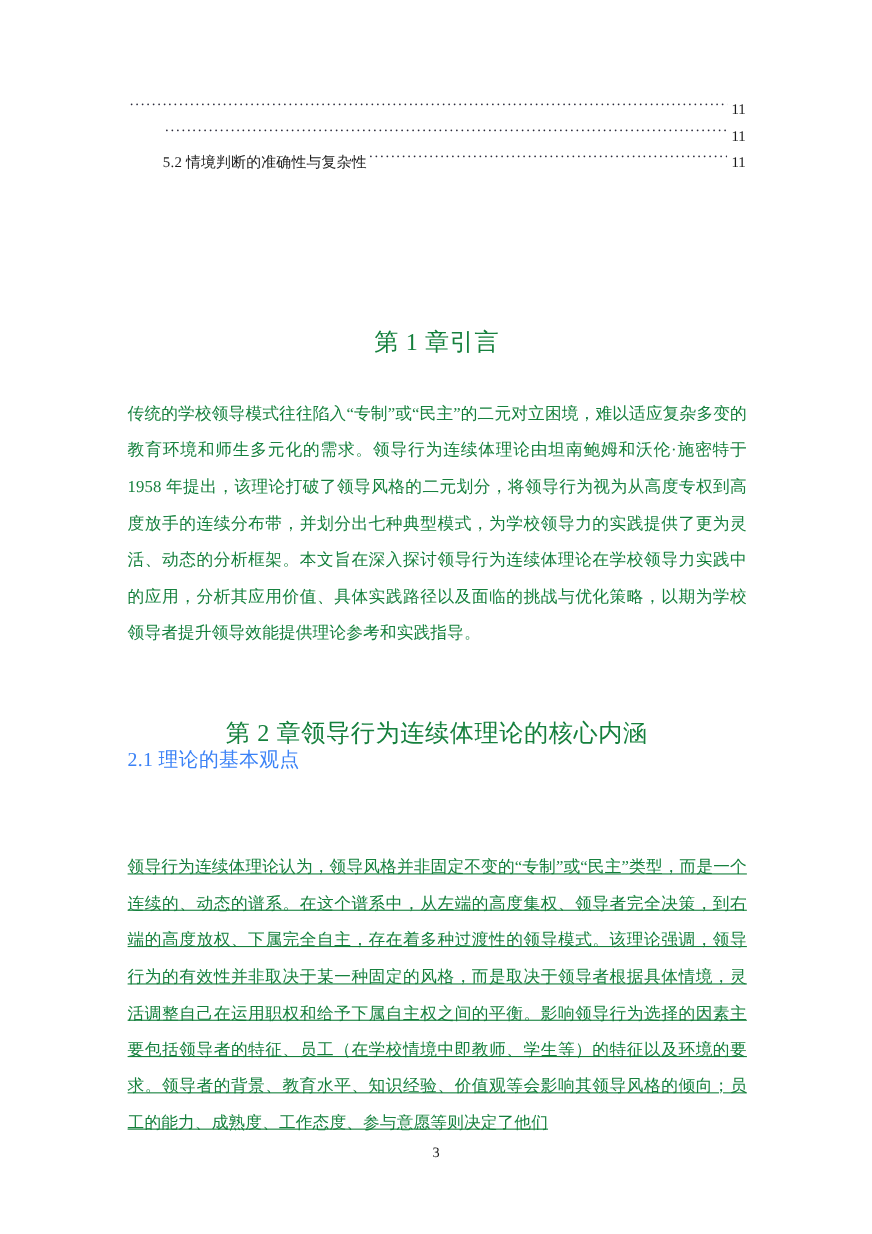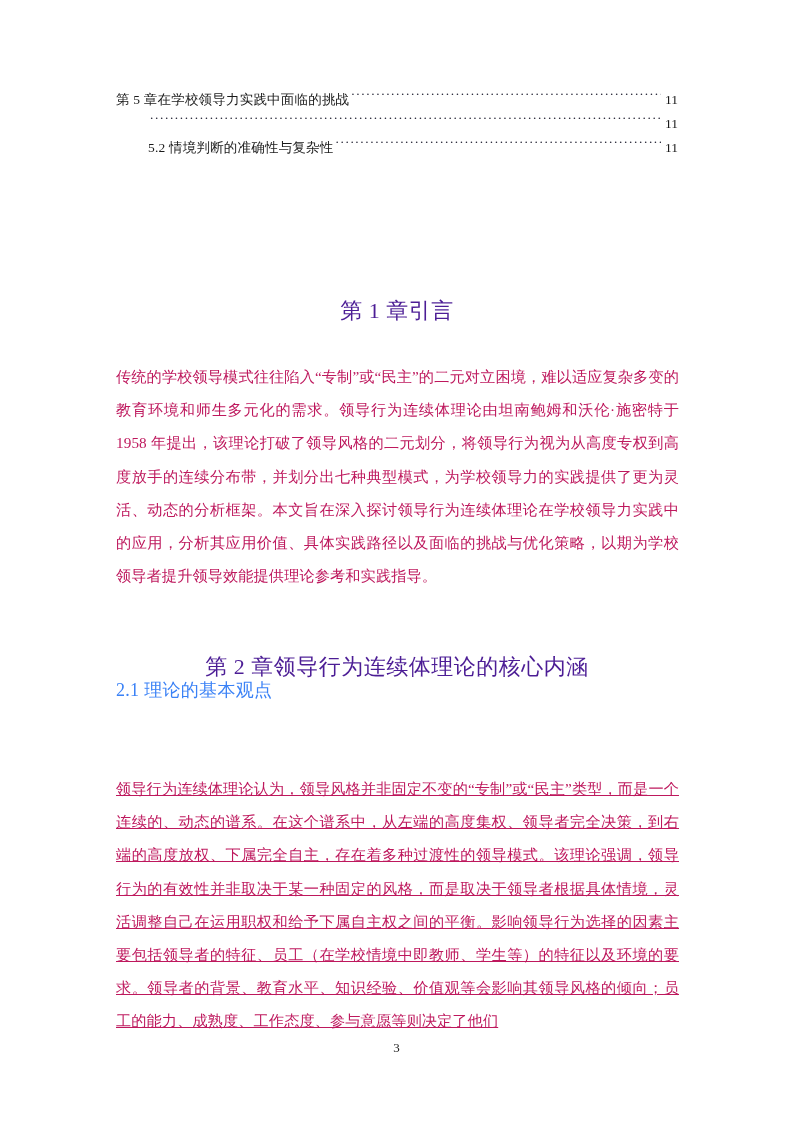--- a/index.html
+++ b/index.html
@@ -71,21 +71,21 @@
 
   
   .chapter-title {
     position: absolute;
     left: 116px;
     width: 562px;
     text-align: center;
     font-size: 22px;
     line-height: 30px;
     letter-spacing: 0.5px;
-    color: #4c1d95;
+    color: #15803d;
   }
   .section-title {
     position: absolute;
     left: 116px;
     width: 562px;
     text-align: left;
     font-size: 18px;
     line-height: 26px;
     letter-spacing: 0.3px;
     color: #3b82f6;
@@ -94,21 +94,21 @@
   
   .para {
     position: absolute;
     left: 116px;
     width: 563px;
     font-size: 15.2px;
     line-height: 33.2px;
     text-align: justify;
     text-justify: inter-ideograph;
     letter-spacing: 0.1px;
-    color: #be185d;
+    color: #15803d;
   }
 
   
   .page-number {
     position: absolute;
     left: 0;
     top: 1040px;
     width: 793px;
     text-align: center;
     font-size: 13px;
@@ -117,21 +117,20 @@
 </style>
 </head>
 <body>
 
 <div class="page">
 
   <div class="toc">
 
 
     <div class="toc-entry level-1">
-      <span class="toc-title">第 5 章在学校领导力实践中面临的挑战</span>
       <span class="toc-leader"></span>
       <span class="toc-page">11</span>
     </div>
 
     <div class="toc-entry level-2">
       <span class="toc-leader"></span>
       <span class="toc-page">11</span>
     </div>
 
     <div class="toc-entry level-2">

